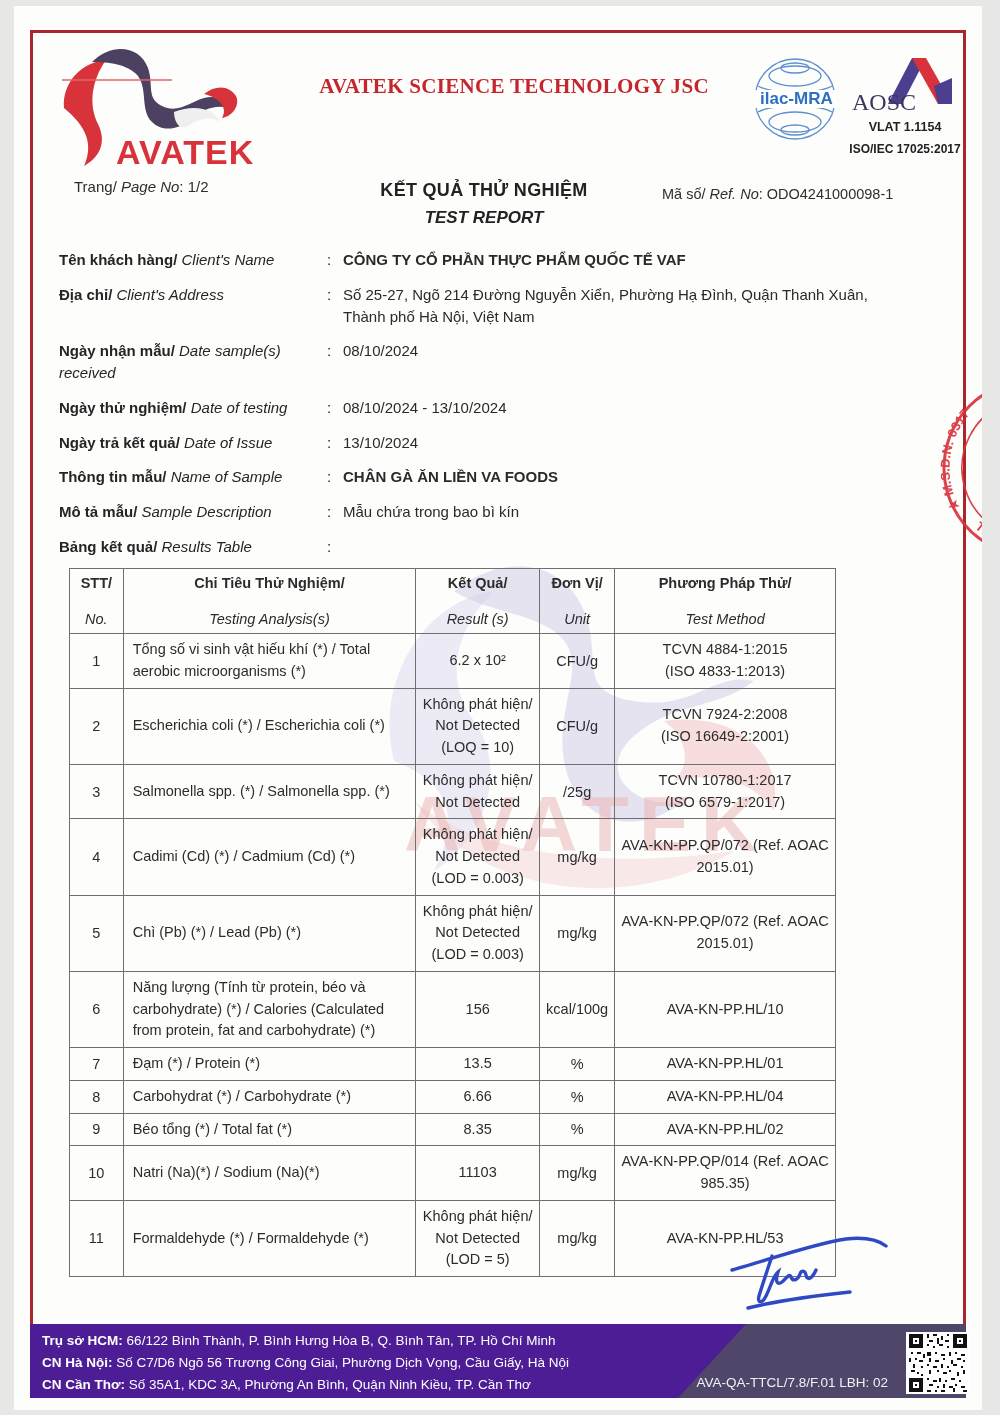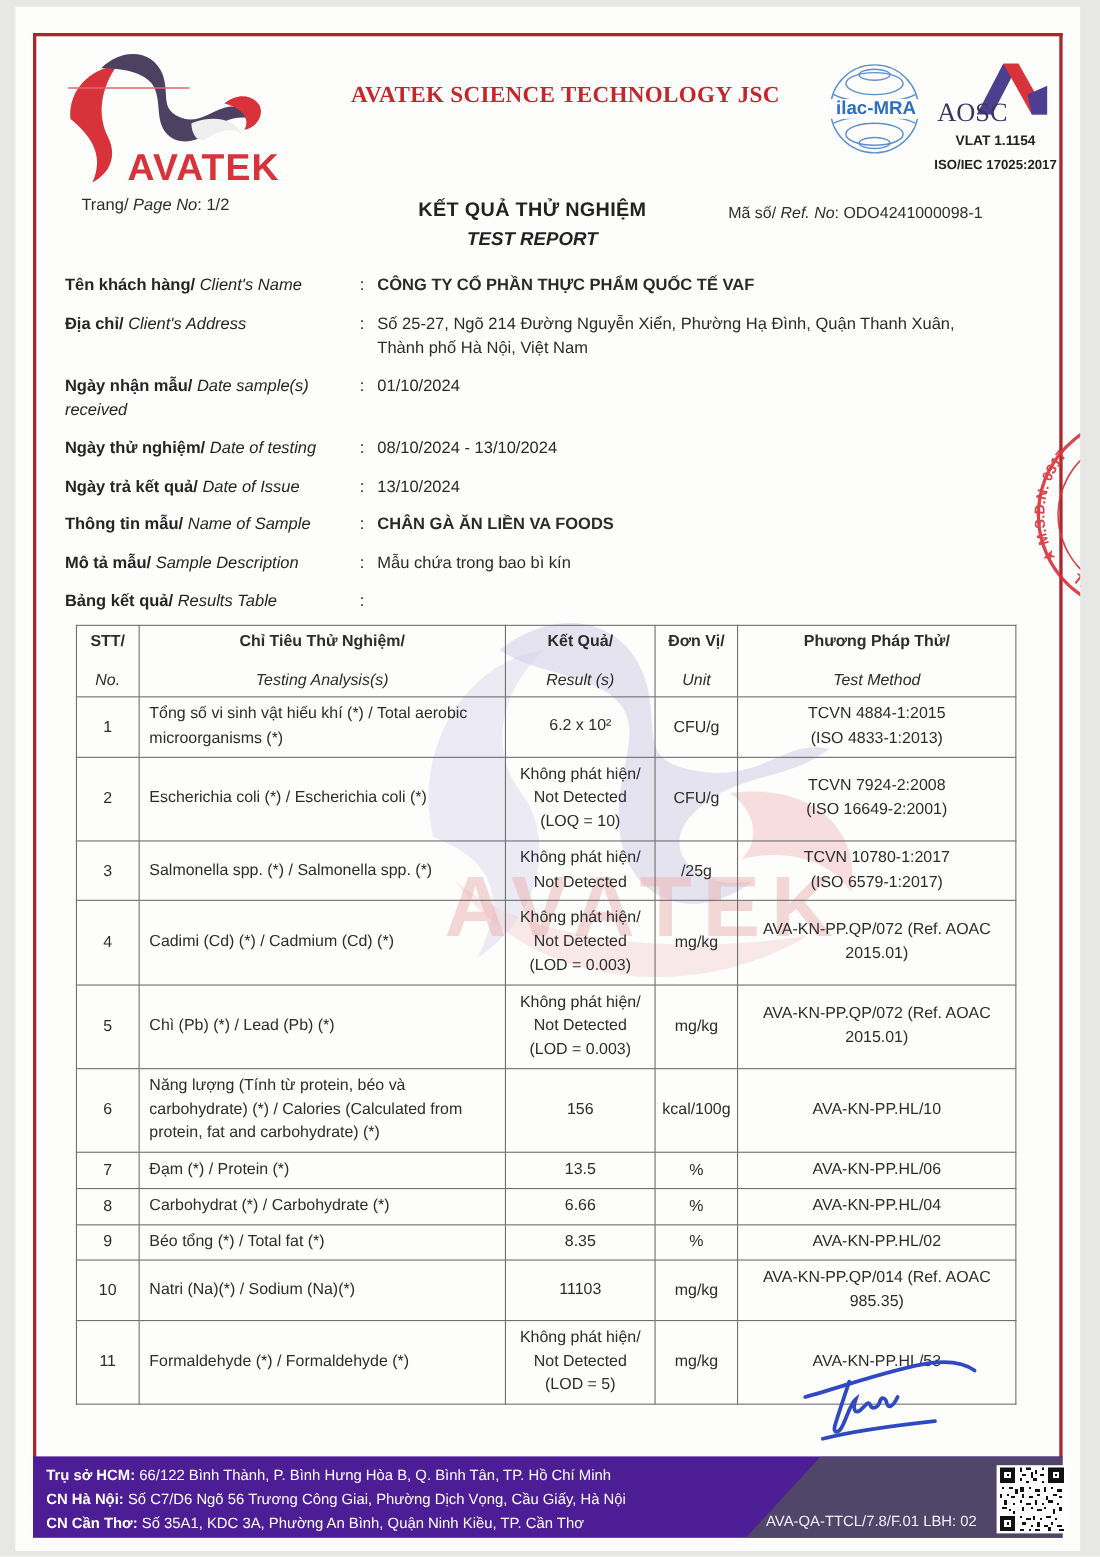--- a/index.html
+++ b/index.html
@@ -29,21 +29,21 @@
   
   .info{position:absolute;left:45px;top:243px;width:880px;}
   .info-row{display:flex;margin-bottom:13px;font-size:15px;line-height:1.45;}
   .info-label{width:268px;flex:0 0 268px;color:#252525;}
   .info-label .vi{font-weight:bold;}
   .info-label .en{font-style:italic;}
   .info-colon{width:16px;flex:0 0 16px;color:#252525;}
   .info-value{flex:1;padding-right:70px;color:#2a2a2a;}
   .info-value.bold{font-weight:bold;}
   
-  .results{position:absolute;left:55px;top:562px;width:855px;border-collapse:collapse;background:transparent;}
+  .results{position:absolute;left:55px;top:562px;width:767px;border-collapse:collapse;background:transparent;}
   .results th,.results td{border:1px solid #6f6f6f;font-size:14.5px;color:#2c2c2c;vertical-align:middle;padding:5px 6px;background:transparent;}
   .results th{font-weight:normal;padding:6px 4px;}
   .results th .vi{font-weight:bold;display:block;}
   .results th .en{font-style:italic;display:block;margin-top:20px;}
   .results td.c{text-align:center;}
   .results td.name{text-align:left;padding-left:9px;line-height:1.5;}
   .results td .rl{line-height:1.5;}
   
   .watermark{position:absolute;left:320px;top:545px;width:460px;height:420px;opacity:.85;pointer-events:none;}
   
@@ -134,21 +134,21 @@
         <div class="info-value bold">CÔNG TY CỔ PHẦN THỰC PHẨM QUỐC TẾ VAF</div>
       </div>
       <div class="info-row">
         <div class="info-label"><span class="vi">Địa chỉ/</span><span class="en"> Client's Address</span></div>
         <div class="info-colon">:</div>
         <div class="info-value">Số 25-27, Ngõ 214 Đường Nguyễn Xiển, Phường Hạ Đình, Quận Thanh Xuân, Thành phố Hà Nội, Việt Nam</div>
       </div>
       <div class="info-row">
         <div class="info-label"><span class="vi">Ngày nhận mẫu/</span><span class="en"> Date sample(s) received</span></div>
         <div class="info-colon">:</div>
-        <div class="info-value">01/10/2024</div>
+        <div class="info-value">08/10/2024</div>
       </div>
       <div class="info-row">
         <div class="info-label"><span class="vi">Ngày thử nghiệm/</span><span class="en"> Date of testing</span></div>
         <div class="info-colon">:</div>
         <div class="info-value">08/10/2024 - 13/10/2024</div>
       </div>
       <div class="info-row">
         <div class="info-label"><span class="vi">Ngày trả kết quả/</span><span class="en"> Date of Issue</span></div>
         <div class="info-colon">:</div>
         <div class="info-value">13/10/2024</div>
@@ -282,21 +282,21 @@
           </td>
         </tr>
         <tr>
           <td class="c">7</td>
           <td class="name">Đạm (*) / Protein (*)</td>
           <td class="c">
             <div class="rl">13.5</div>
           </td>
           <td class="c">%</td>
           <td class="c">
-            <div class="rl">AVA-KN-PP.HL/06</div>
+            <div class="rl">AVA-KN-PP.HL/01</div>
           </td>
         </tr>
         <tr>
           <td class="c">8</td>
           <td class="name">Carbohydrat (*) / Carbohydrate (*)</td>
           <td class="c">
             <div class="rl">6.66</div>
           </td>
           <td class="c">%</td>
           <td class="c">

